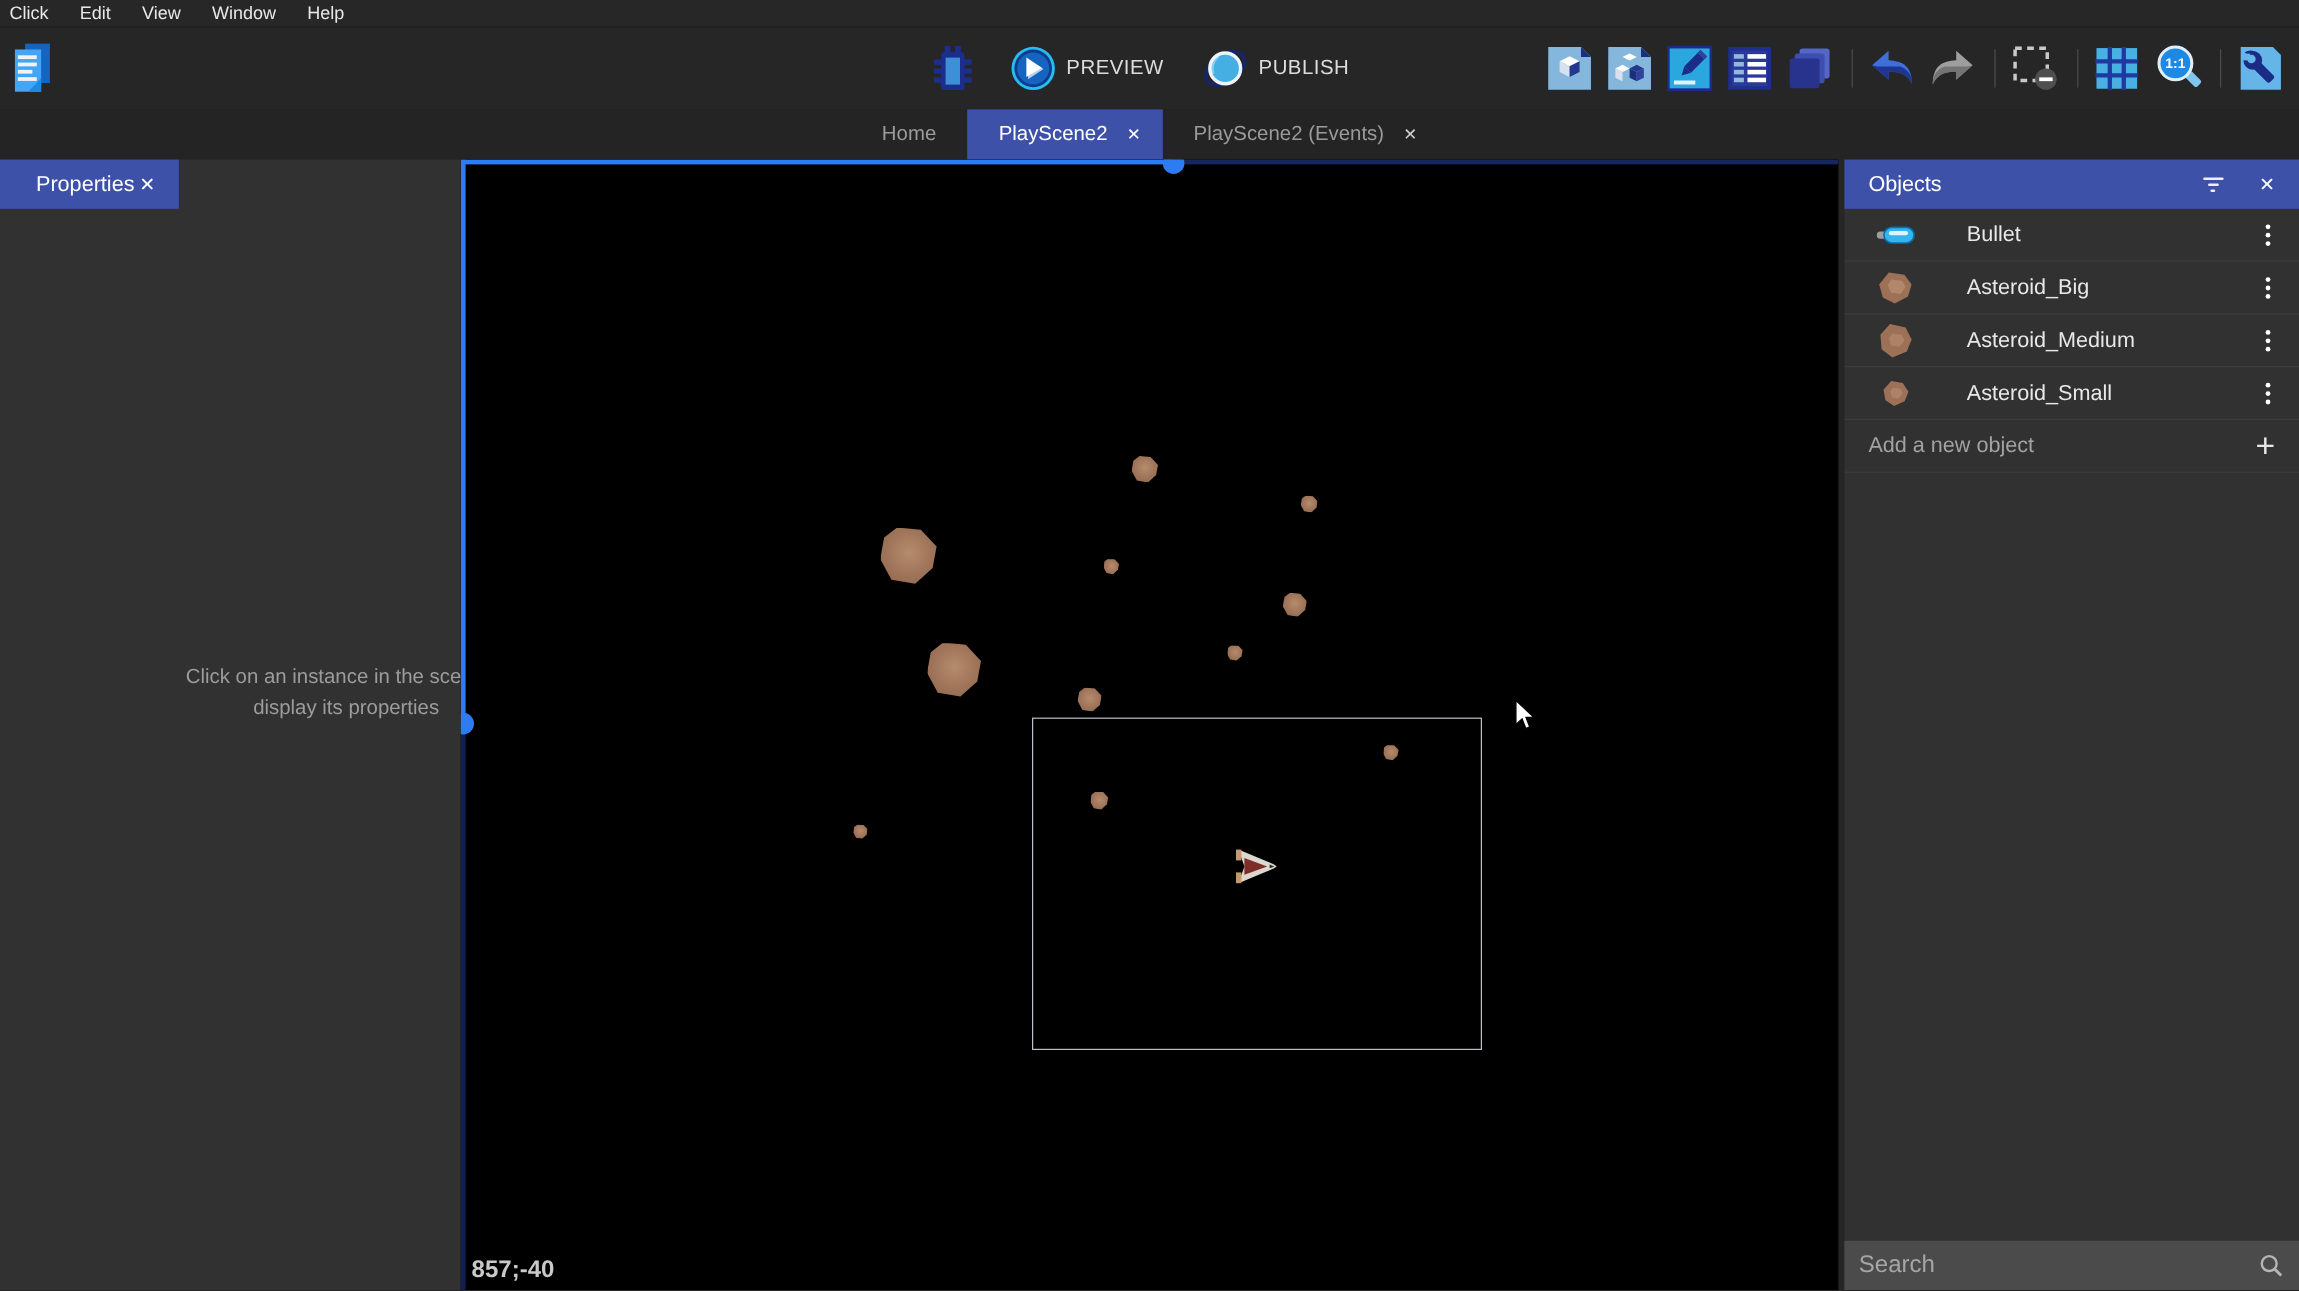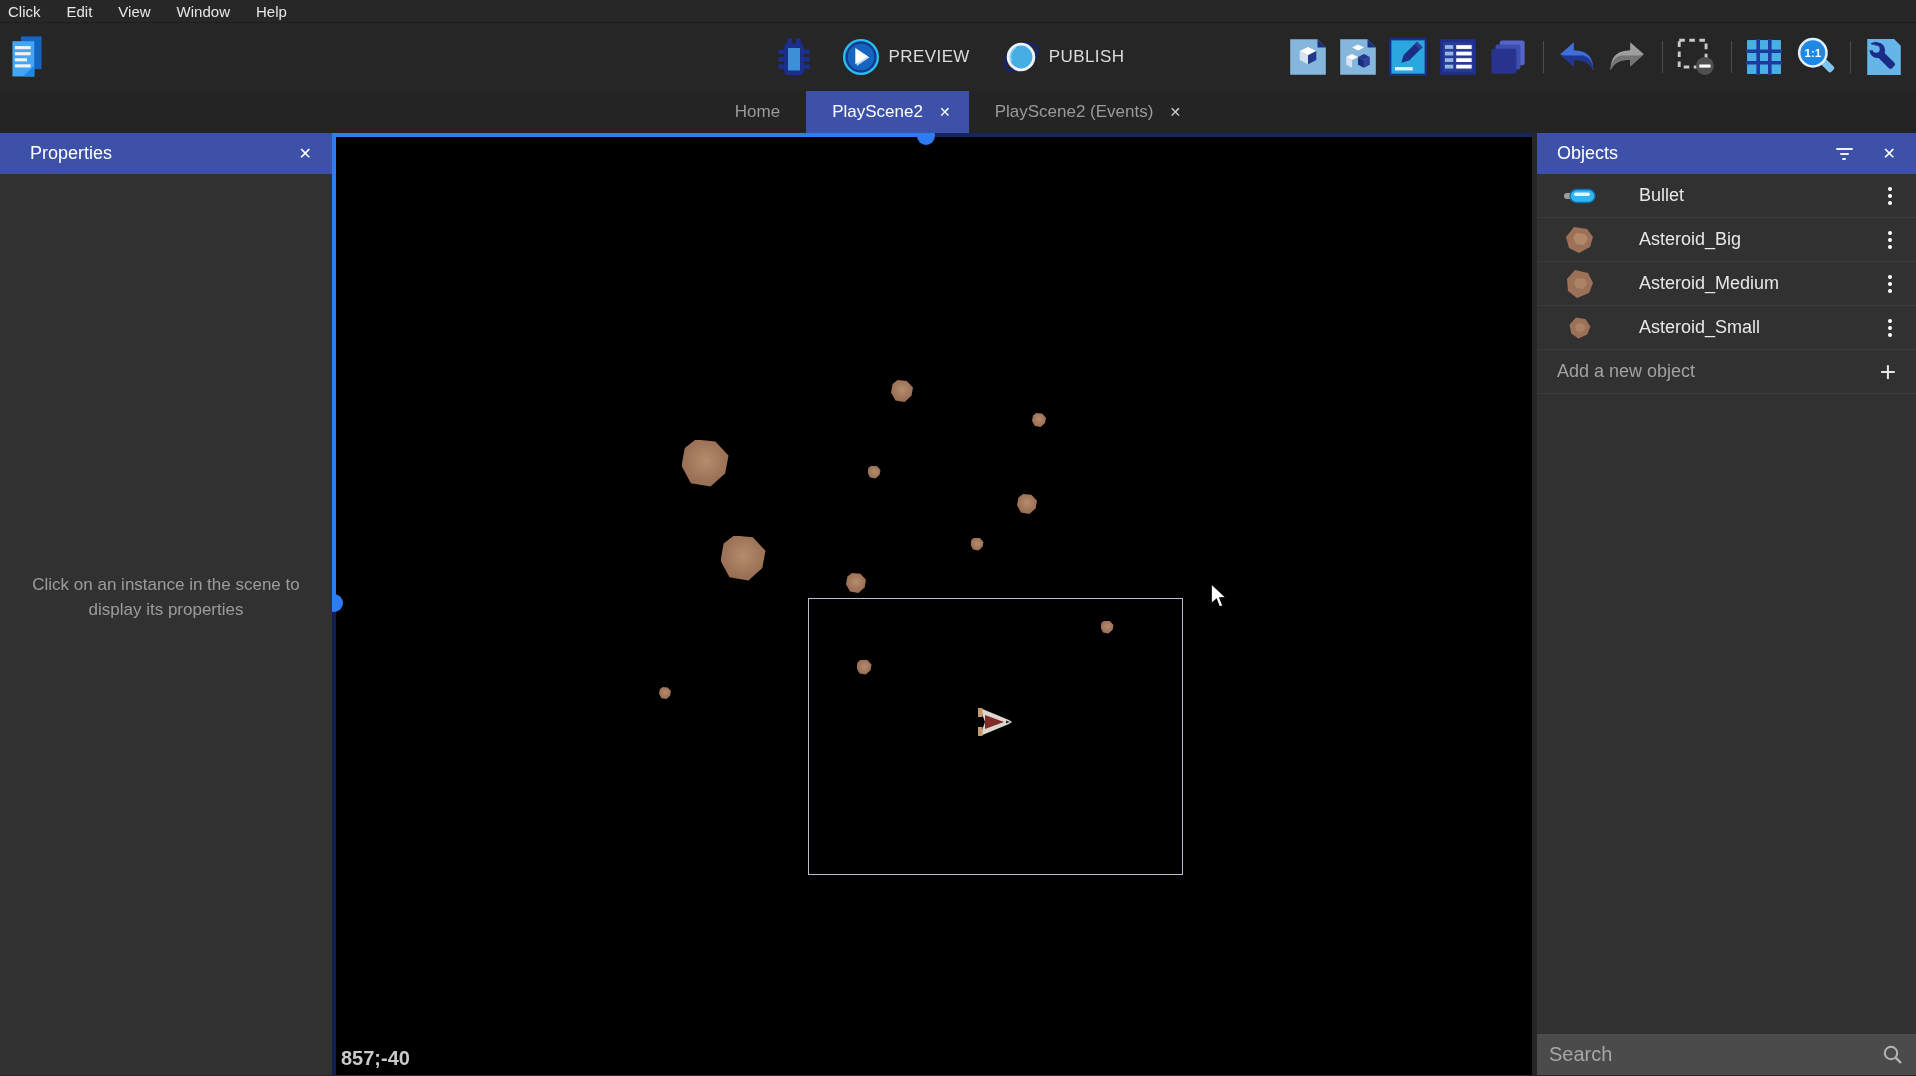--- a/index.html
+++ b/index.html
@@ -27,21 +27,21 @@
   .tabbar { height: 42px; background:#242424; display:flex; align-items:stretch;justify-content:center; }
   .tab { display:flex; align-items:center; padding:0 26px; color:#9a9a9a; font-size:17px; cursor:pointer; gap:16px; }
   .tab.active { background:#3d51a8; color:#ffffff; padding:0 18px 0 26px; }
   .tab .tab-close { font-size:14px; color:#cfcfcf; line-height:1; }
   .tab.active .tab-close { color:#ffffff; }
 
   
   .main { display:flex; height: 942px; }
 
   
-  .props { width:332px; background:#313131; display:flex; flex-direction:column; }
+  .props { width:384px; background:#313131; display:flex; flex-direction:row; }
   .panel-header { height:41px; background:#3d51a8; display:flex; align-items:center;
     padding:0 16px 0 30px; color:#fff; font-size:18px; flex:0 0 auto; }
   .panel-header .spacer { flex:1; }
   .panel-header .hx { color:#fff; font-size:16px; cursor:pointer; padding:2px 4px; }
   .props-body { flex:1; display:flex; align-items:center; justify-content:center; }
   .props-empty { width:278px; text-align:center; color:#9c9c9c; font-size:17px; line-height:1.5;
     margin-top:-55px; }
 
   
   .scene { flex:1; background:#000; position:relative; overflow:hidden; margin-right:5px; }

